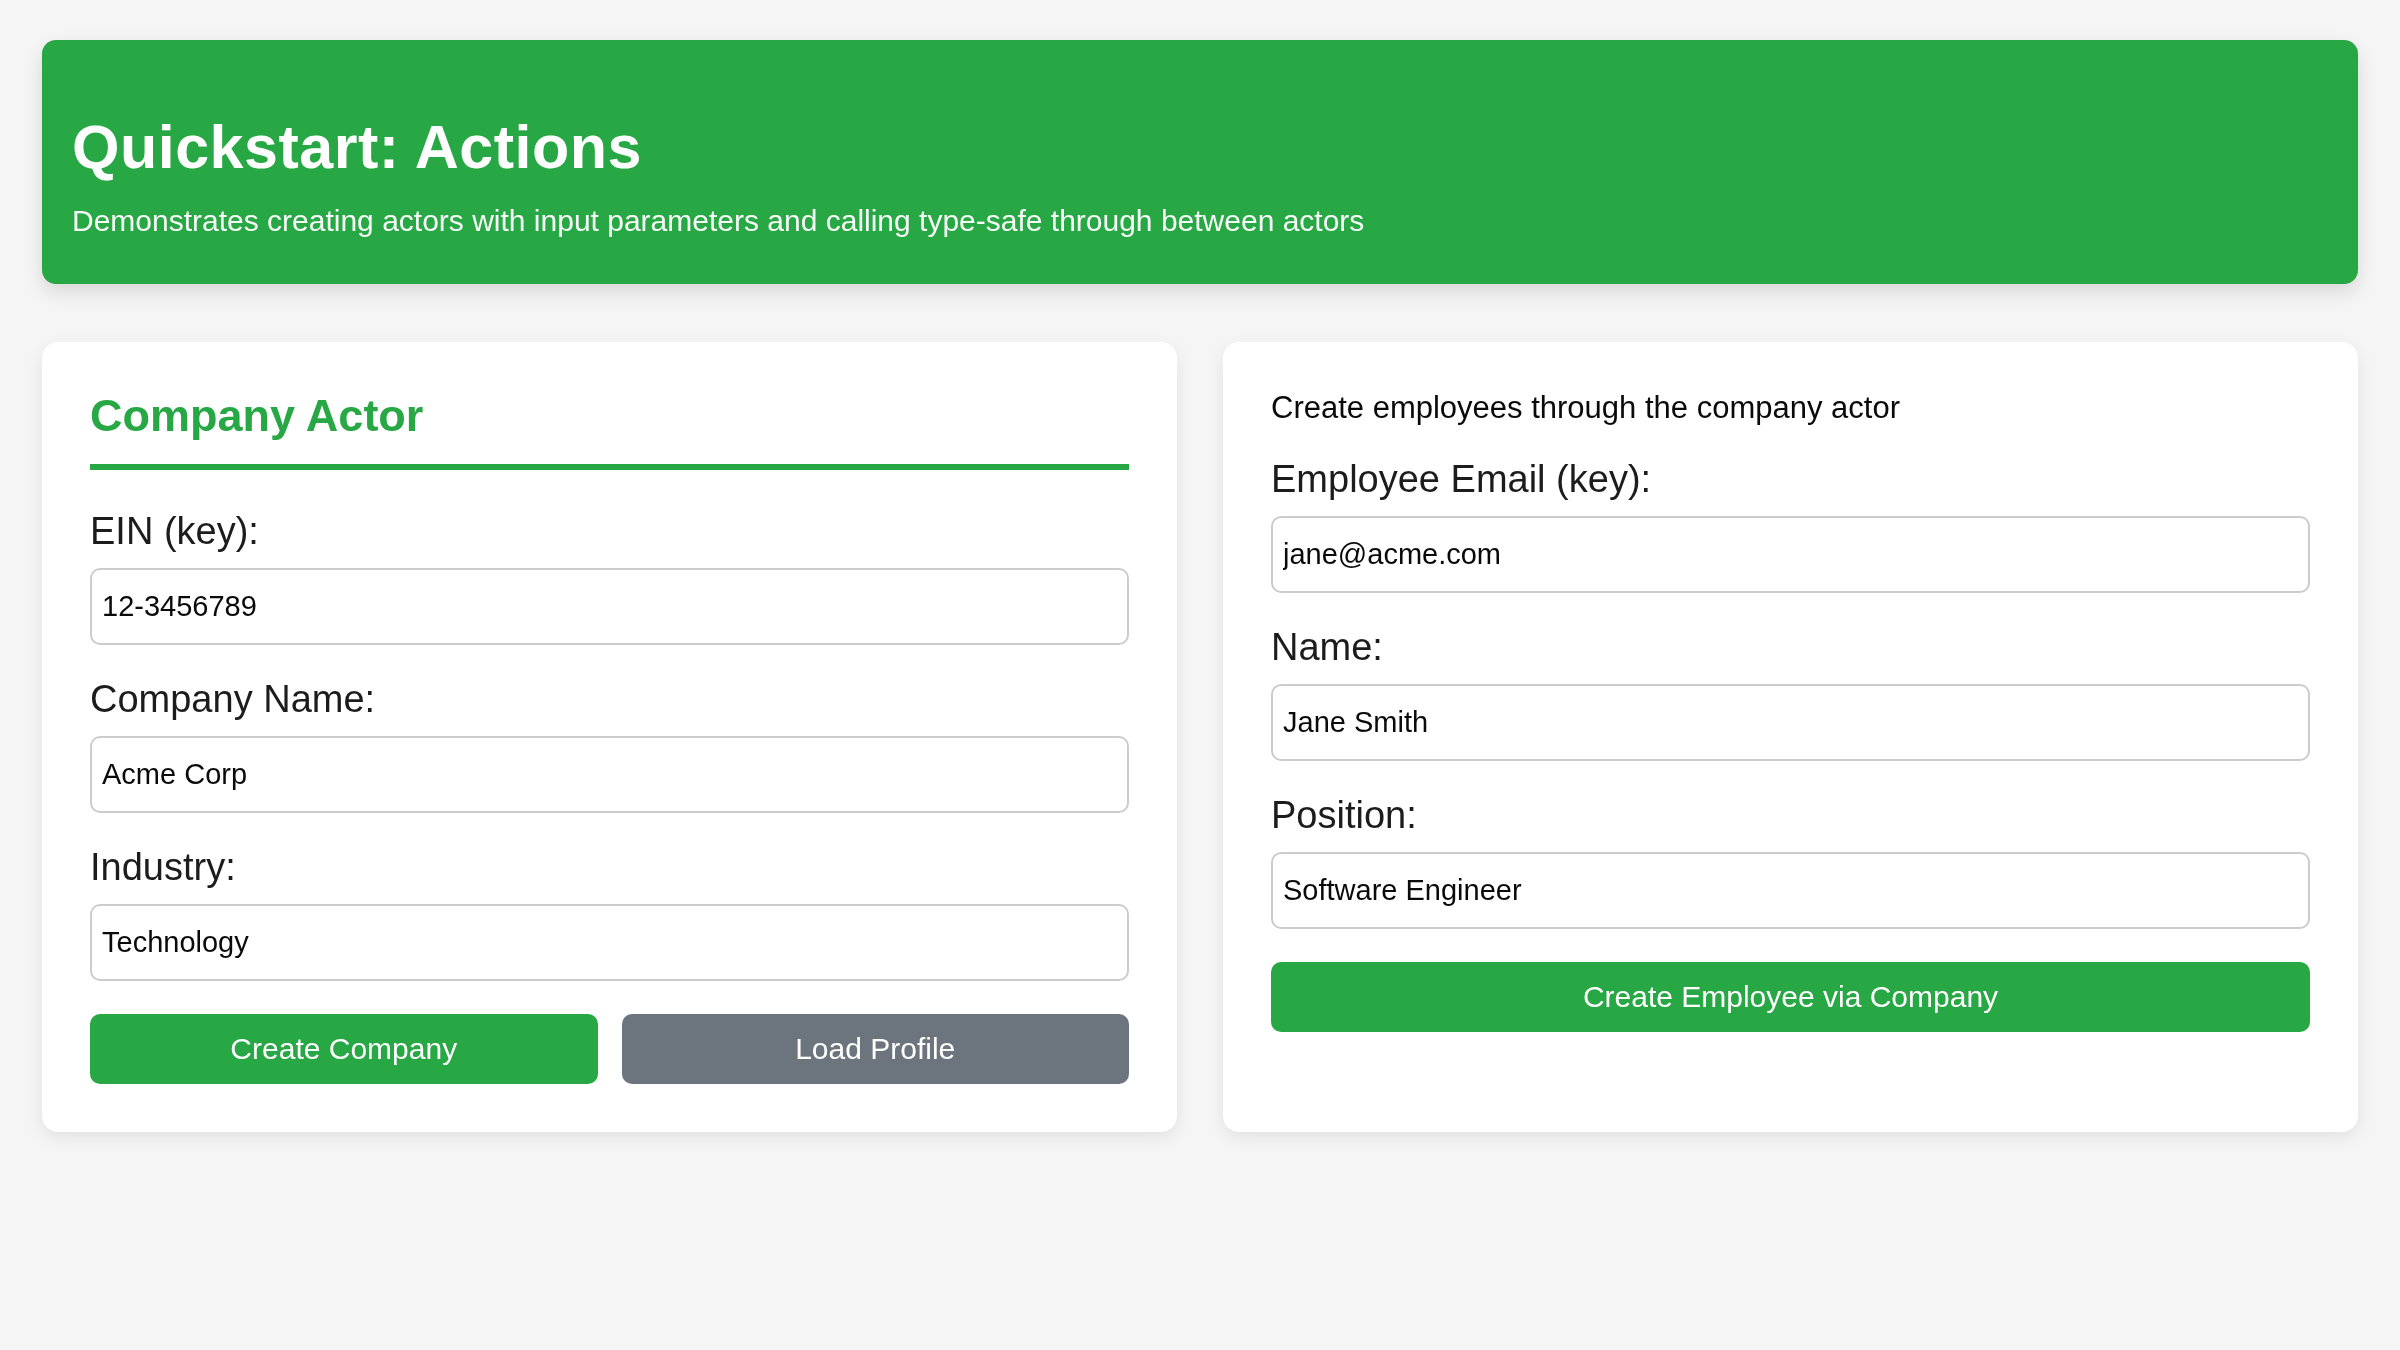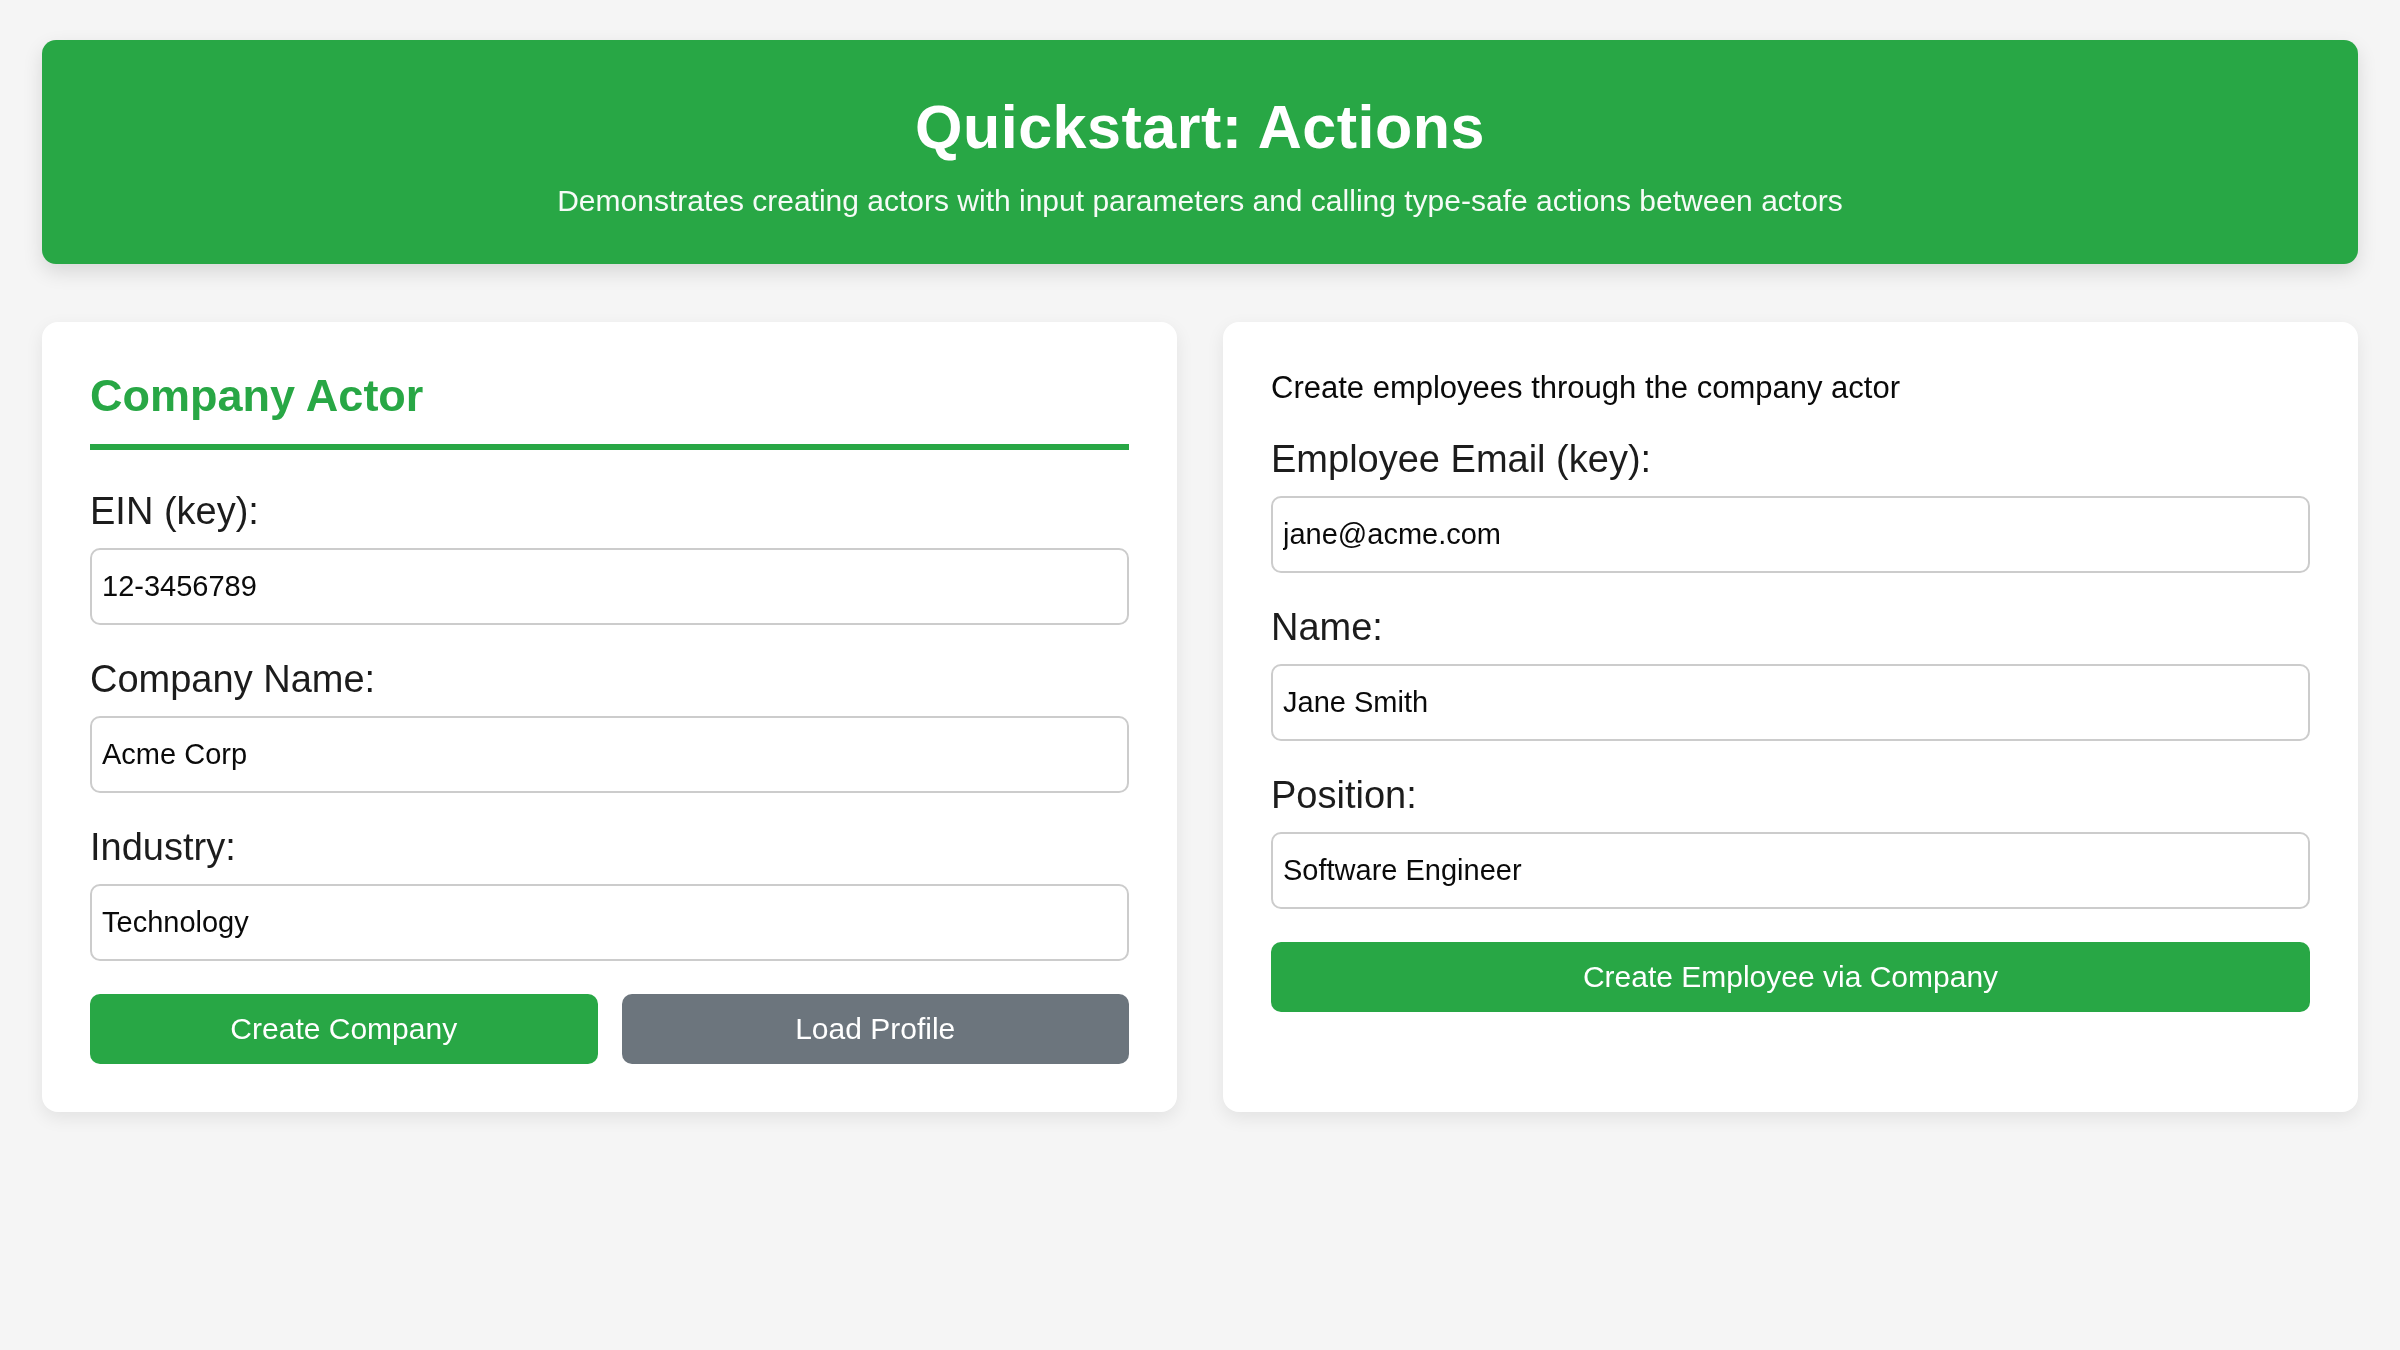--- a/index.html
+++ b/index.html
@@ -7,23 +7,22 @@
   body {
     width: 2400px;
     height: 1350px;
     background: #f5f5f5;
     font-family: "Liberation Sans", sans-serif;
     padding: 40px 42px;
   }
   .banner {
     background: #28a745;
     color: #ffffff;
-    text-align: center;
     border-radius: 14px;
-    padding: 52px 30px 46px;
+    padding: 72px 30px 46px;
     box-shadow: 0 8px 20px rgba(0,0,0,0.12);
   }
   .banner h1 {
     margin: 0 0 22px;
     font-size: 61px;
     font-weight: bold;
     letter-spacing: 0.5px;
   }
   .banner p {
     margin: 0;
@@ -93,21 +92,21 @@
   }
   .btn-primary { background: #28a745; }
   .btn-secondary { background: #6c757d; }
   .btn-full { display: block; width: 100%; margin-top: 6px; }
 </style>
 </head>
 <body>
 
 <header class="banner">
   <h1>Quickstart: Actions</h1>
-  <p>Demonstrates creating actors with input parameters and calling type-safe actions between actors</p>
+  <p>Demonstrates creating actors with input parameters and calling type-safe through between actors</p>
 </header>
 
 <main class="cards">
 
   <section class="card">
     <h2 class="card-title">Company Actor</h2>
 
     <label class="field-label">EIN (key):</label>
     <input class="text-input" type="text" value="12-3456789" style="">
 

